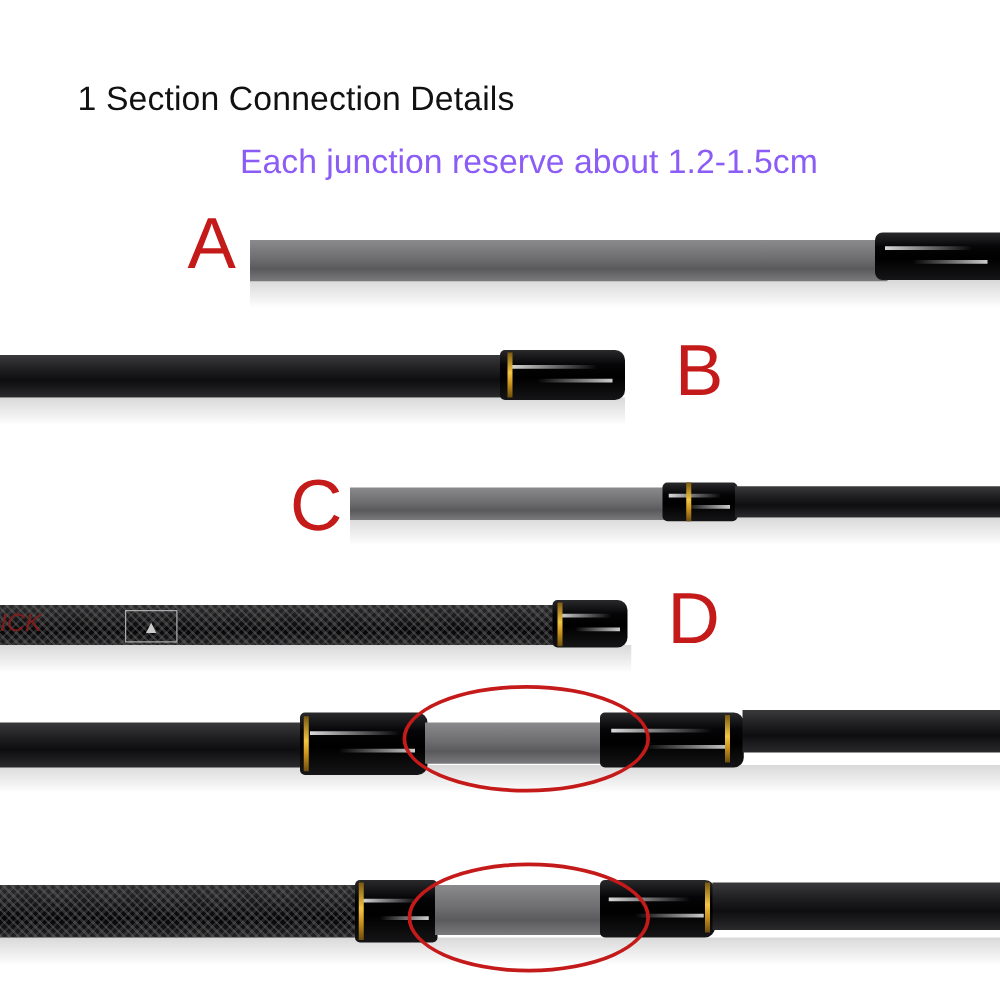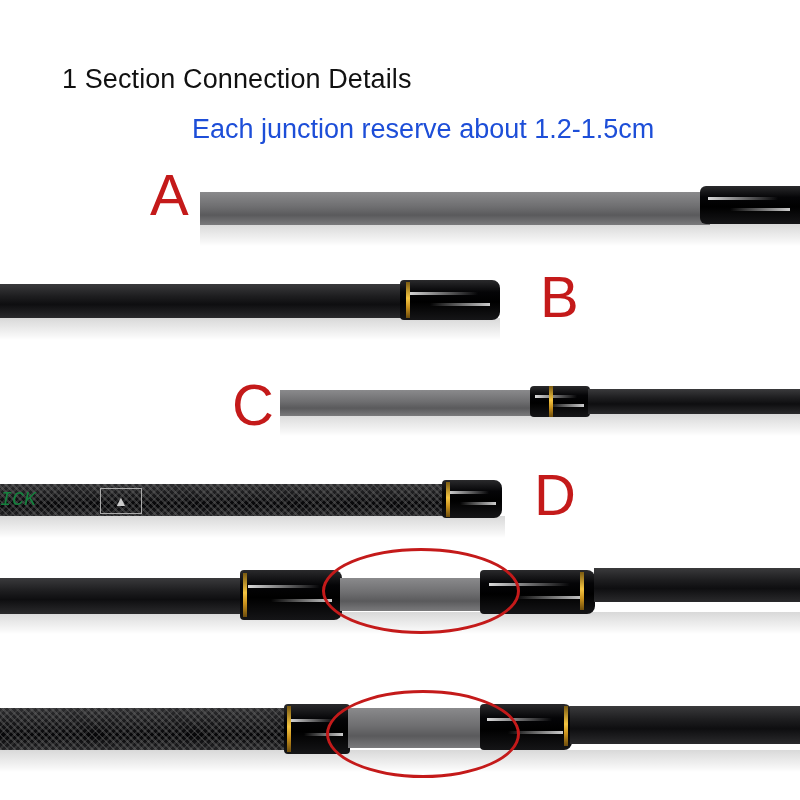--- a/index.html
+++ b/index.html
@@ -1,33 +1,33 @@
 <!DOCTYPE html>
 <html><head>
 <meta charset="utf-8">
 <style>
   html, body { margin:0; padding:0; }
   body { width:800px; height:800px; background:#ffffff; position:relative; overflow:hidden; font-family:"Liberation Sans", sans-serif; }
   .title { position:absolute; left:62px; top:64px; font-size:27px; color:#111; letter-spacing:0.1px; }
-  .subtitle { position:absolute; left:192px; top:114px; font-size:27px; color:#1d4ed8;text-align:center; }
+  .subtitle { position:absolute; left:192px; top:114px; font-size:27px; color:#8b5cf6;text-align:center; }
   .letter { position:absolute; color:#c41a1a; font-size:58px; font-family:"Liberation Sans", sans-serif; line-height:1; }
   .rod { position:absolute; }
   .shadow { position:absolute; height:22px; background:linear-gradient(#cfcfcf, #f4f4f4 80%, #fff); opacity:0.8; }
   .blank { background:linear-gradient(#8a8a8c, #6e6e70 45%, #5a5a5c 70%, #7a7a7c); }
   .black { background:linear-gradient(#3a3a3c, #1e1e20 35%, #0e0e10 60%, #2a2a2c); }
   .weave { background:
       repeating-linear-gradient(45deg, rgba(120,120,120,0.35) 0 2px, transparent 2px 5px),
       repeating-linear-gradient(-45deg, rgba(90,90,90,0.35) 0 2px, transparent 2px 5px),
       linear-gradient(#2d2d2f, #151517 40%, #050507 65%, #242426); }
   .ferrule { position:absolute; background:linear-gradient(#2a2a2c, #050507 30%, #000 55%, #151517); border-radius:4px 8px 8px 4px; }
   .ferrule .hl { position:absolute; left:8%; top:30%; width:70%; height:3px; background:linear-gradient(90deg,#fff,rgba(255,255,255,0)); opacity:0.85; }
   .ferrule .hl2 { position:absolute; left:30%; top:58%; width:60%; height:3px; background:linear-gradient(90deg,rgba(255,255,255,0),#fff); opacity:0.8; }
   .gold { position:absolute; width:4px; background:linear-gradient(#7a5a10, #f5c542 45%, #c8901c 70%, #6d4d0d); }
   .ellipse { position:absolute; border:3px solid #c41a1a; border-radius:50%; }
-  .script { position:absolute; color:#15803d; font-family:Liberation Mono, monospace; font-style:italic; font-size:20px; }
+  .script { position:absolute; color:#7f1d1d; font-family:Liberation Sans, sans-serif; font-style:italic; font-size:20px; }
   .badge { position:absolute; border:1px solid #aaa; color:#ccc; font-size:9px; text-align:center; }
 </style>
 </head>
 <body>
 
 <div class="title">1 Section Connection Details</div>
 <div class="subtitle">Each junction reserve about 1.2-1.5cm</div>
 
 <div class="letter" style="left:150px;top:166px;">A</div>
 <div class="shadow" style="left:200px;top:224px;width:600px;"></div>

